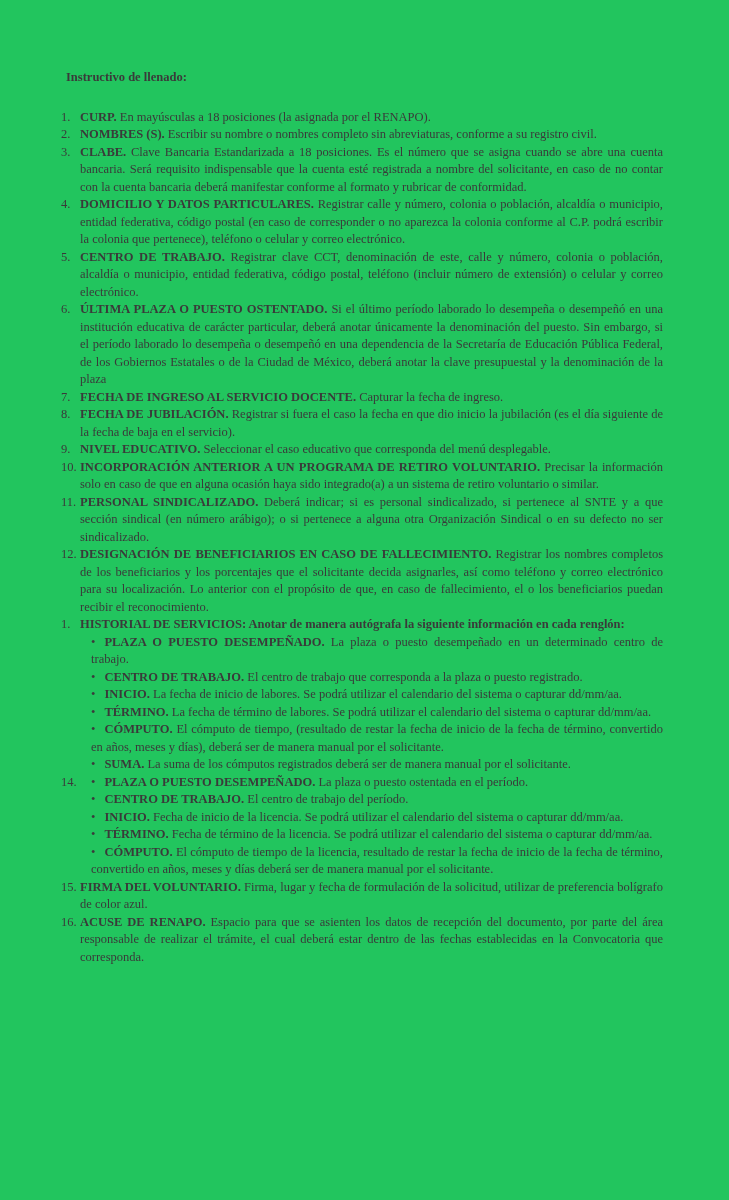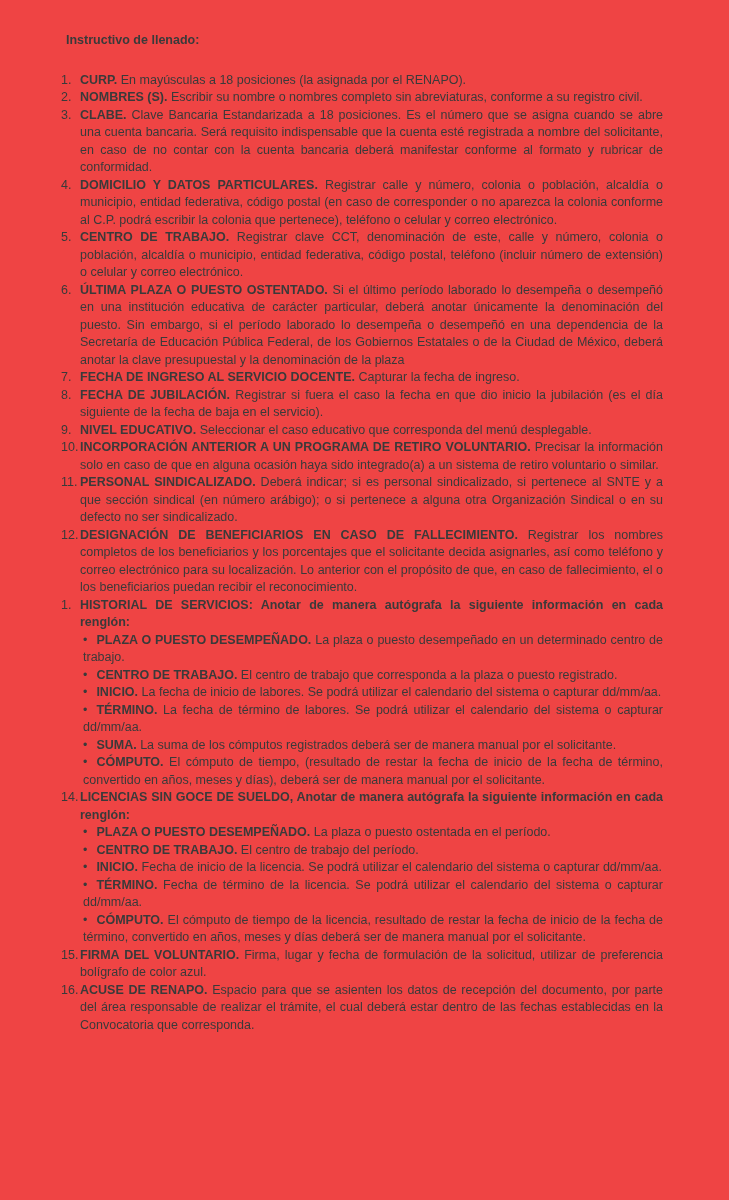--- a/index.html
+++ b/index.html
@@ -5,23 +5,23 @@
   html, body {
     margin: 0;
     padding: 0;
     background: #ffffff;
   }
   .page {
     position: relative;
     box-sizing: border-box;
     width: 729px;
     height: 1200px;
-    background: #ef4444;
-    padding: 32px 66px 0 61px;
-    font-family: Liberation Sans, sans-serif;
+    background: #22c55e;
+    padding: 69px 66px 0 61px;
+    font-family: Liberation Serif, serif;
     font-size: 12.5px;
     line-height: 17.5px;
     color: #3a3a3a;
     overflow: hidden;
   }
   .title {
     font-size: 12.5px;
     font-weight: bold;
     margin: 0 0 22px 5px;
     line-height: 17.5px;
@@ -38,21 +38,21 @@
     flex: 0 0 19px;
   }
   .body {
     flex: 1;
     text-align: justify;
   }
   .para {
     margin: 0;
   }
   .sub {
-    margin-left: 3px;
+    margin-left: 11px;
     text-align: justify;
   }
   .bullet {
     margin-right: 9px;
   }
   b.term {
     font-weight: bold;
   }
 </style>
 </head>
@@ -134,28 +134,27 @@
         </div>
       </li>
       <li class="item">
         <span class="num">1.</span>
         <div class="body">
           <p class="para"><b class="term">HISTORIAL DE SERVICIOS: Anotar de manera autógrafa la siguiente información en cada renglón:</b> <span class="txt"></span></p>
           <div class="sub"><span class="bullet">•</span><b class="term">PLAZA O PUESTO DESEMPEÑADO.</b> <span class="txt">La plaza o puesto desempeñado en un determinado centro de trabajo.</span></div>
           <div class="sub"><span class="bullet">•</span><b class="term">CENTRO DE TRABAJO.</b> <span class="txt">El centro de trabajo que corresponda a la plaza o puesto registrado.</span></div>
           <div class="sub"><span class="bullet">•</span><b class="term">INICIO.</b> <span class="txt">La fecha de inicio de labores. Se podrá utilizar el calendario del sistema o capturar dd/mm/aa.</span></div>
           <div class="sub"><span class="bullet">•</span><b class="term">TÉRMINO.</b> <span class="txt">La fecha de término de labores. Se podrá utilizar el calendario del sistema o capturar dd/mm/aa.</span></div>
+          <div class="sub"><span class="bullet">•</span><b class="term">CÓMPUTO.</b> <span class="txt">El cómputo de tiempo, (resultado de restar la fecha de inicio de la fecha de término, convertido en años, meses y días), deberá ser de manera manual por el solicitante.</span></div>
           <div class="sub"><span class="bullet">•</span><b class="term">SUMA.</b> <span class="txt">La suma de los cómputos registrados deberá ser de manera manual por el solicitante.</span></div>
-          <div class="sub"><span class="bullet">•</span><b class="term">CÓMPUTO.</b> <span class="txt">El cómputo de tiempo, (resultado de restar la fecha de inicio de la fecha de término, convertido en años, meses y días), deberá ser de manera manual por el solicitante.</span></div>
         </div>
       </li>
       <li class="item">
         <span class="num">14.</span>
         <div class="body">
-          <p class="para"><b class="term">LICENCIAS SIN GOCE DE SUELDO, Anotar de manera autógrafa la siguiente información en cada renglón:</b> <span class="txt"></span></p>
           <div class="sub"><span class="bullet">•</span><b class="term">PLAZA O PUESTO DESEMPEÑADO.</b> <span class="txt">La plaza o puesto ostentada en el período.</span></div>
           <div class="sub"><span class="bullet">•</span><b class="term">CENTRO DE TRABAJO.</b> <span class="txt">El centro de trabajo del período.</span></div>
           <div class="sub"><span class="bullet">•</span><b class="term">INICIO.</b> <span class="txt">Fecha de inicio de la licencia. Se podrá utilizar el calendario del sistema o capturar dd/mm/aa.</span></div>
           <div class="sub"><span class="bullet">•</span><b class="term">TÉRMINO.</b> <span class="txt">Fecha de término de la licencia. Se podrá utilizar el calendario del sistema o capturar dd/mm/aa.</span></div>
           <div class="sub"><span class="bullet">•</span><b class="term">CÓMPUTO.</b> <span class="txt">El cómputo de tiempo de la licencia, resultado de restar la fecha de inicio de la fecha de término, convertido en años, meses y días deberá ser de manera manual por el solicitante.</span></div>
         </div>
       </li>
       <li class="item">
         <span class="num">15.</span>
         <div class="body">

